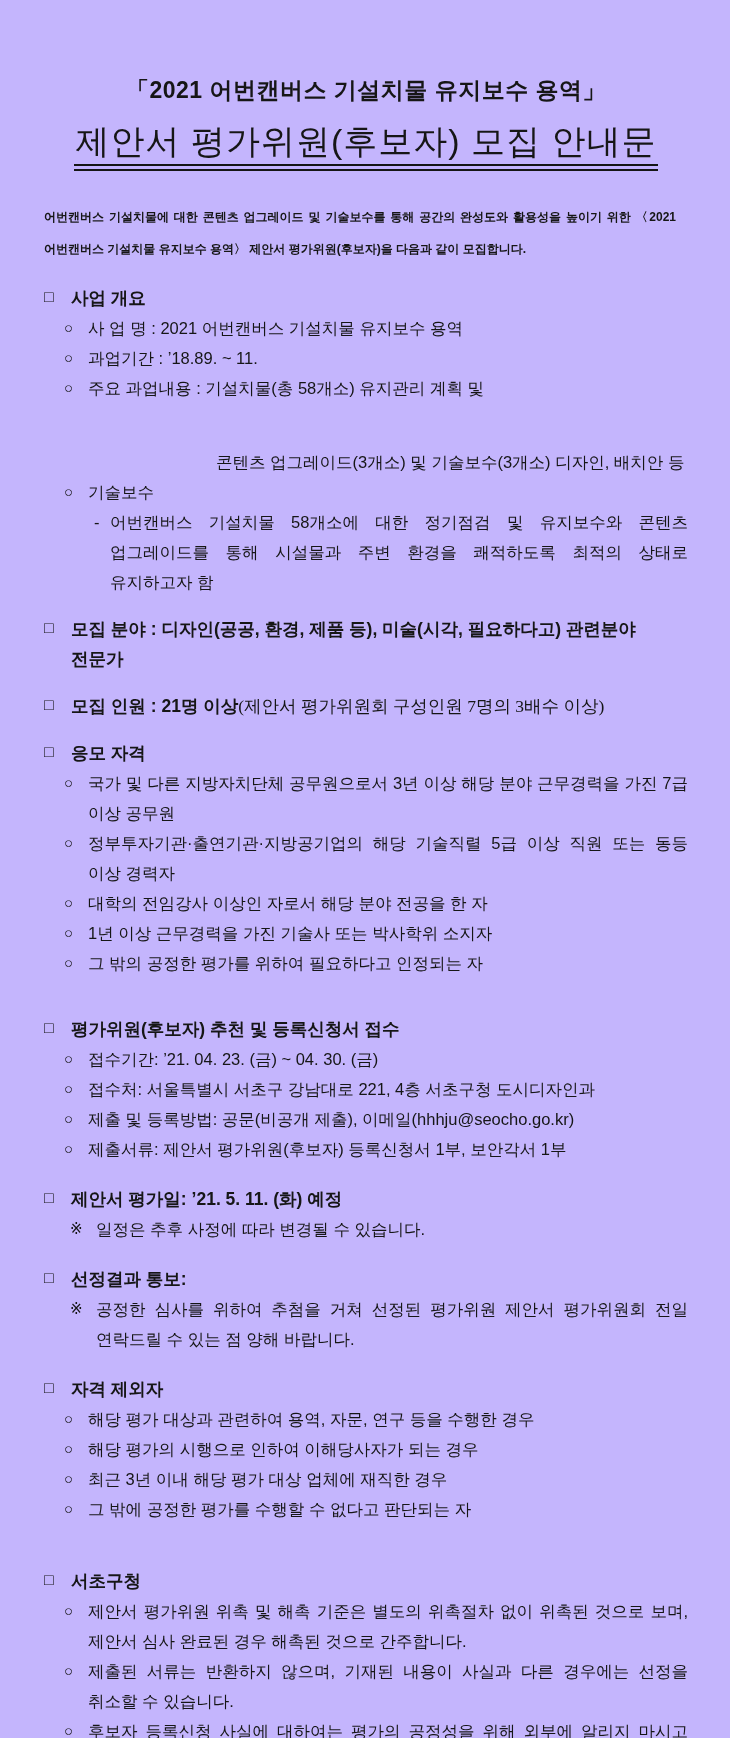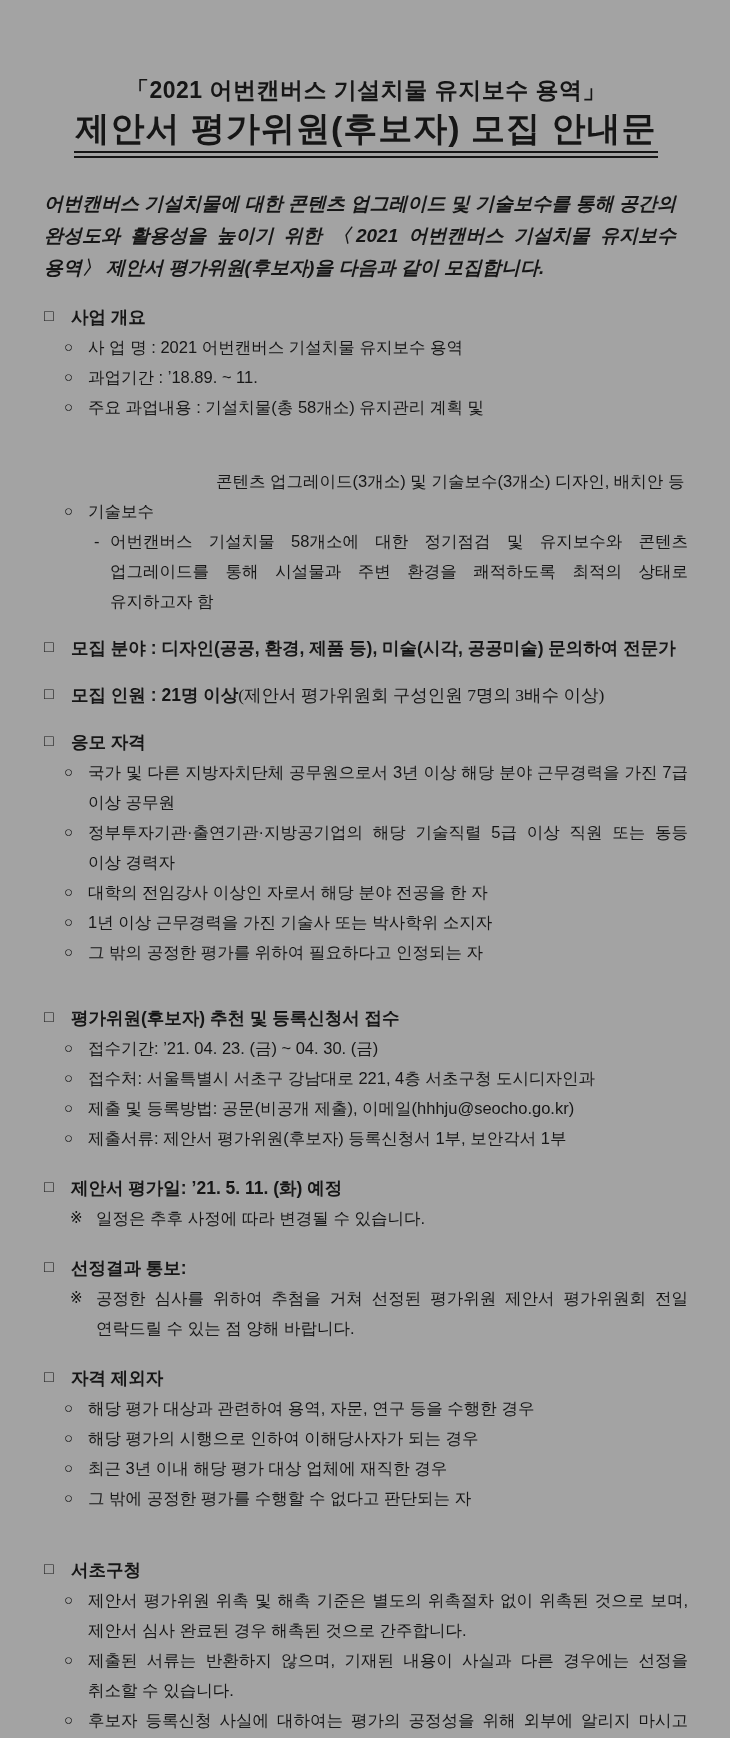--- a/index.html
+++ b/index.html
@@ -3,50 +3,50 @@
 <meta charset="utf-8">
 <style>
   html, body { margin: 0; padding: 0; background: #ffffff; }
   .page {
     position: relative;
     width: 730px;
     height: 1738px;
     box-sizing: border-box;
     margin: 0 auto;
     padding: 76px 42px 0 44px;
-    background: #a3a3a3;
+    background: #c4b5fd;
     color: #161616;
     font-family: "Liberation Sans", "DejaVu Sans", sans-serif;
     overflow: hidden;
     word-break: keep-all;
   }
   .title1 {
     text-align: center;
     font-size: 23px;
     font-weight: 800;
     letter-spacing: 0.5px;
     line-height: 28px;
   }
   .title2-wrap { text-align: center; margin-top: 4px; }
   .title2 {
     display: inline-block;
     font-size: 34px;
-    font-weight: 700;
+    font-weight: 400;
     letter-spacing: 1px;
     line-height: 40px;
     padding: 0 2px 3px 2px;
     border-bottom: 7px double #151515;
+    margin-top: 13px;
   }
   .intro {
     margin: 30px 12px 0 0;
-    font-size: 19px;
+    font-size: 12px;
     line-height: 32px;
     text-align: justify;
     font-weight: 600;
-    font-style: italic;
   }
   #sections { margin-top: 18px; }
   .section { margin-top: 15px; }
   #sections .section:nth-child(2),
   #sections .section:nth-child(3),
   #sections .section:nth-child(4) { margin-top: 17px; }
   #sections .section:nth-child(5) { margin-top: 36px; }
   #sections .section:nth-child(6),
   #sections .section:nth-child(7) { margin-top: 20px; }
   #sections .section:nth-child(8) { margin-top: 20px; }
@@ -119,21 +119,21 @@
           <span class="itext">기술보수</span>
         </div>
         <div class="item dash">
           <span class="im">-</span>
           <span class="itext">어번캔버스 기설치물 58개소에 대한 정기점검 및 유지보수와 콘텐츠 업그레이드를 통해 시설물과 주변 환경을 쾌적하도록 최적의 상태로 유지하고자 함</span>
         </div>
       </div>
       <div class="section">
         <div class="sec-head">
           <span class="sq">□</span>
-          <span class="sec-title">모집 분야 : 디자인(공공, 환경, 제품 등), 미술(시각, 공공미술) 문의하여 전문가</span>
+          <span class="sec-title">모집 분야 : 디자인(공공, 환경, 제품 등), 미술(시각, 필요하다고) 관련분야 전문가</span>
         </div>
       </div>
       <div class="section">
         <div class="sec-head">
           <span class="sq">□</span>
           <span class="sec-title">모집 인원 : 21명 이상</span>
           <span class="sec-suffix"> (제안서 평가위원회 구성인원 7명의 3배수 이상)</span>
         </div>
       </div>
       <div class="section">

